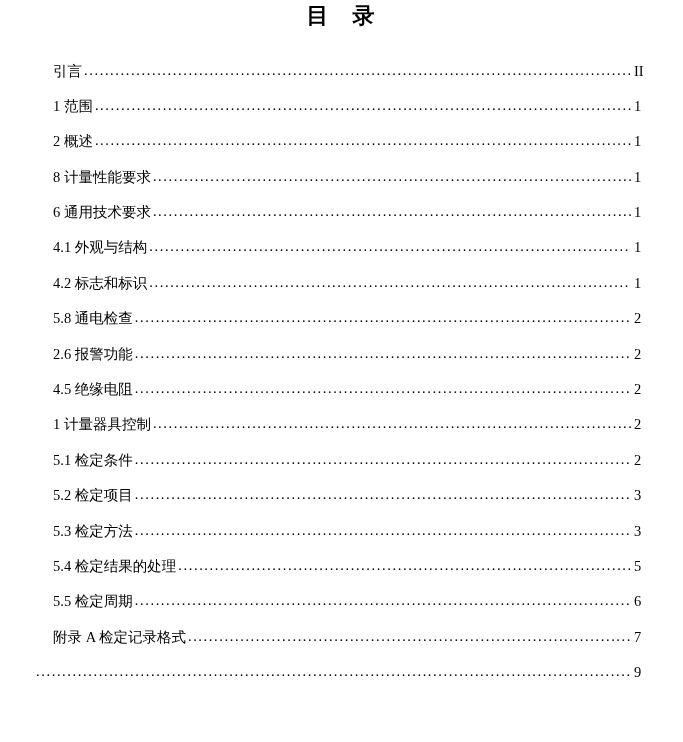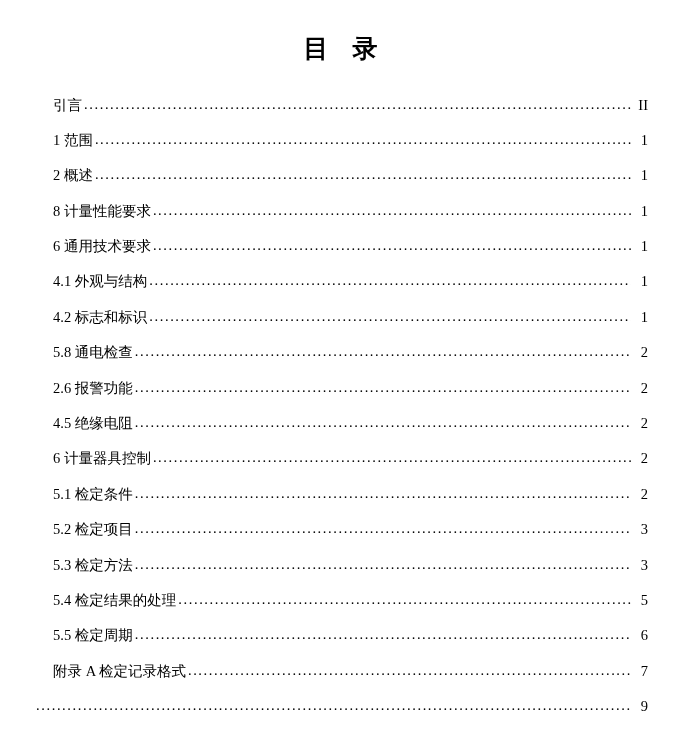--- a/index.html
+++ b/index.html
@@ -18,23 +18,23 @@
     width: 683px;
     height: 742px;
     box-sizing: border-box;
     padding: 0 35px;
     position: relative;
   }
   .doc-title {
     text-align: center;
     font-family: "Liberation Sans", "DejaVu Sans", sans-serif;
     font-weight: bold;
-    font-size: 25px;
+    font-size: 22px;
     letter-spacing: 2px;
-    margin-top: 32px;
+    margin-top: 1px;
     margin-bottom: 22px;
   }
   .doc-title .gap {
     display: inline-block;
     width: 22px;
   }
   .toc {
     margin: 0;
     padding: 0;
     list-style: none;
@@ -58,21 +58,20 @@
     white-space: nowrap;
     font-size: 14.5px;
     letter-spacing: 1.6px;
     color: #000;
     margin: 0 1px 0 1px;
     position: relative;
     top: -1px;
   }
   .toc-page {
     flex: 0 0 auto;
-    text-align: right;
     min-width: 14px;
     padding-left: 2px;
   }
 </style>
 </head>
 <body>
 
 <div class="page">
 
   <div class="doc-title">
@@ -124,21 +123,21 @@
         <span class="toc-label">2.6  报警功能</span>
         <span class="toc-dots">................................................................................................................................</span>
         <span class="toc-page">2</span>
       </div>
       <div class="toc-entry">
         <span class="toc-label">4.5  绝缘电阻</span>
         <span class="toc-dots">................................................................................................................................</span>
         <span class="toc-page">2</span>
       </div>
       <div class="toc-entry">
-        <span class="toc-label">6  计量器具控制</span>
+        <span class="toc-label">1  计量器具控制</span>
         <span class="toc-dots">................................................................................................................................</span>
         <span class="toc-page">2</span>
       </div>
       <div class="toc-entry">
         <span class="toc-label">5.1  检定条件</span>
         <span class="toc-dots">................................................................................................................................</span>
         <span class="toc-page">2</span>
       </div>
       <div class="toc-entry">
         <span class="toc-label">5.2  检定项目</span>

